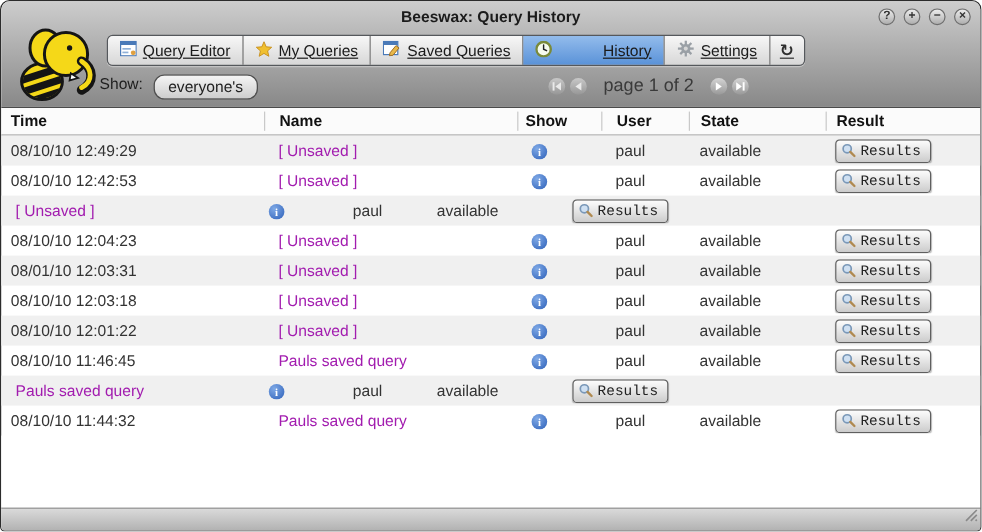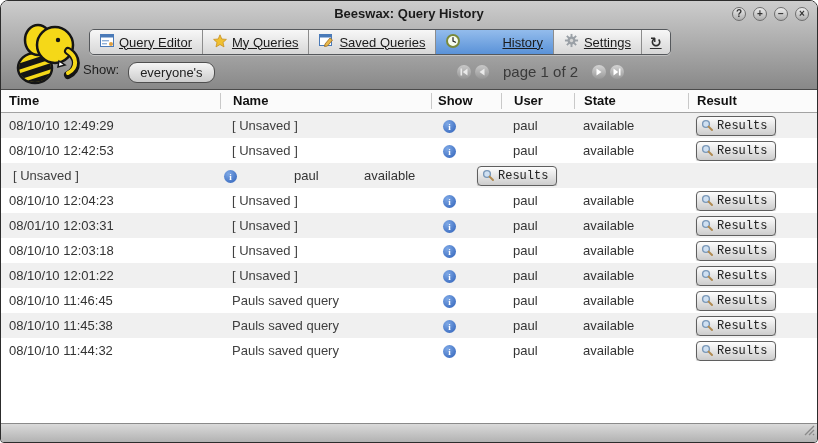--- a/index.html
+++ b/index.html
@@ -30,21 +30,21 @@
   .theader .cell:first-child{border-left:none;}
   .trow{height:25px;display:flex;align-items:center;font-size:13px;color:#333;flex:0 0 auto;}
   .trow.odd{background:#f0f0f0;}
   .cell{box-sizing:border-box;overflow:hidden;white-space:nowrap;}
   .c-time{width:219px;padding-left:8px;}
   .c-name{width:211px;padding-left:12px;}
   .c-query{width:70px;padding-left:6px;}
   .c-user{width:73px;padding-left:12px;}
   .c-state{width:114px;padding-left:9px;}
   .c-result{flex:1;padding-left:8px;}
-  .qlink{color:#404040;text-decoration:none;cursor:pointer;}
+  .qlink{color:#a21caf;text-decoration:none;cursor:pointer;}
   .info{display:inline-flex;width:13px;height:13px;border-radius:50%;background:radial-gradient(circle at 35% 30%,#7fa9e6,#2c5fb8);color:#fff;font-size:9px;font-weight:bold;font-family:"Liberation Serif",serif;align-items:center;justify-content:center;margin-left:6px;}
   .resbtn{display:inline-flex;align-items:center;gap:3px;height:20px;padding:0 8px 0 4px;border:1px solid #5f5f5f;border-radius:4px;background:linear-gradient(#fdfdfd,#cccccc);font-size:12px;color:#222;font-family:Liberation Mono, monospace;box-shadow:0 1px 1px rgba(0,0,0,.25);}
   .filler{flex:1 1 auto;background:#fff;}
   .statusbar{height:18px;flex:0 0 auto;background:linear-gradient(#dadada,#b2b2b2);border-top:1px solid #8a8a8a;position:relative;}
   .grip{position:absolute;right:2px;bottom:2px;}
 </style>
 </head>
 <body>
 
 <div class="window">
@@ -290,21 +290,20 @@
     <div class="cell c-state">available</div>
     <div class="cell c-result"><button class="resbtn">
           <svg width="13" height="13" viewBox="0 0 13 13">
             <circle cx="5" cy="5" r="3.4" fill="#cfe0f2" stroke="#7a98b8" stroke-width="1.4"></circle>
             <path d="M7.6 7.6 L11 11" stroke="#b08a50" stroke-width="2" stroke-linecap="round"></path>
           </svg>
           <span>Results</span>
         </button></div>
   </div>
   <div class="trow odd">
-    <div class="cell c-time">08/10/10 11:45:38</div>
     <div class="cell c-name"><a class="qlink">Pauls saved query</a></div>
     <div class="cell c-query"><span class="info">i</span></div>
     <div class="cell c-user">paul</div>
     <div class="cell c-state">available</div>
     <div class="cell c-result"><button class="resbtn">
           <svg width="13" height="13" viewBox="0 0 13 13">
             <circle cx="5" cy="5" r="3.4" fill="#cfe0f2" stroke="#7a98b8" stroke-width="1.4"></circle>
             <path d="M7.6 7.6 L11 11" stroke="#b08a50" stroke-width="2" stroke-linecap="round"></path>
           </svg>
           <span>Results</span>

